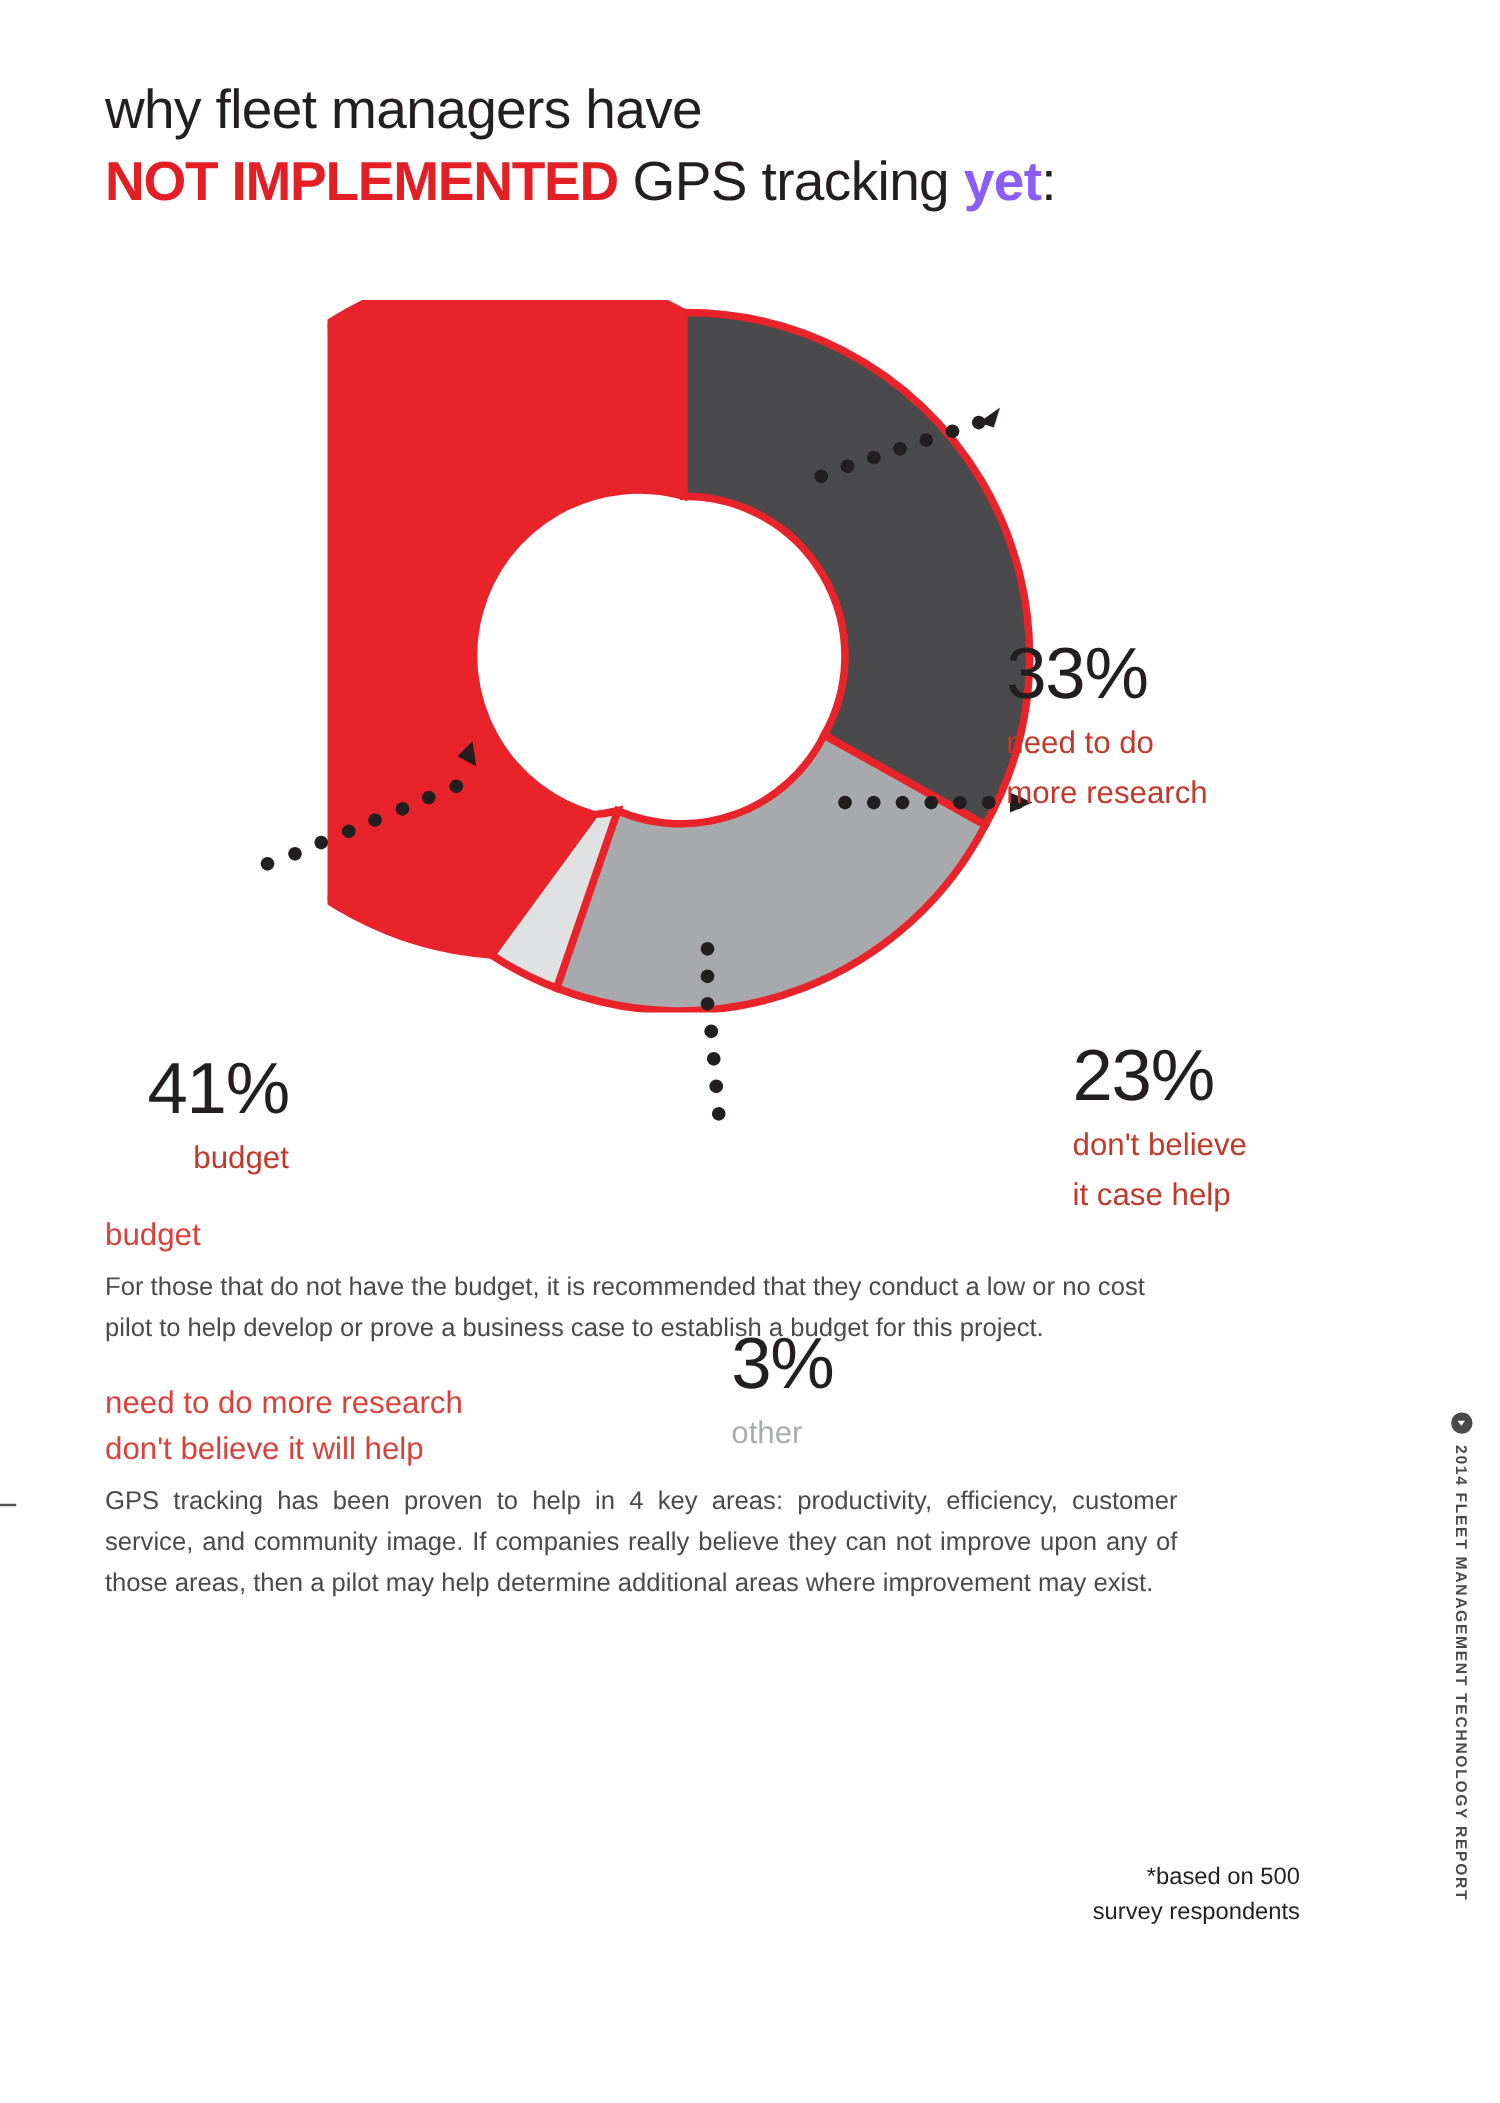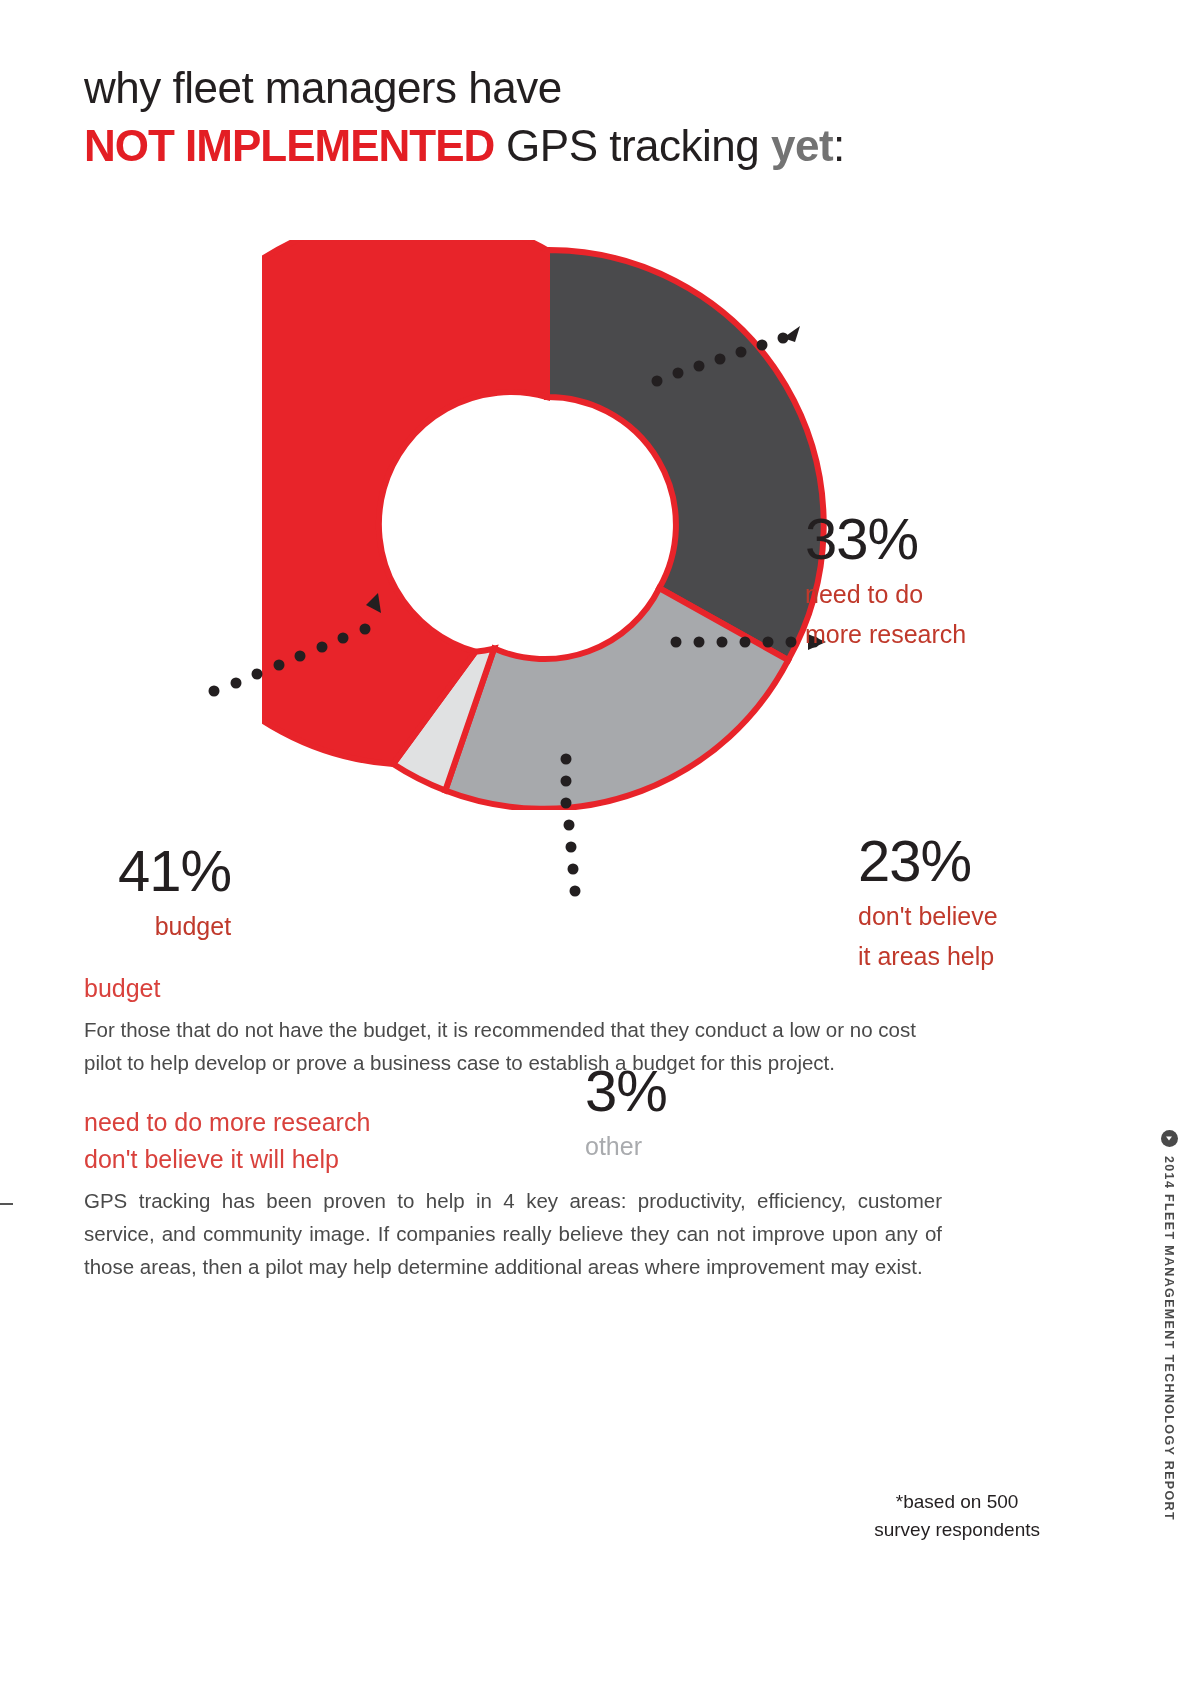--- a/index.html
+++ b/index.html
@@ -39,21 +39,21 @@
     color: #231f20;
     letter-spacing: -0.5px;
   }
   .title-strong-red {
     font-weight: 700;
     color: #e31e24;
     letter-spacing: -1px;
   }
   .title-yet {
     font-weight: 700;
-    color: #737373;
+    color: #8b5cf6;
   }
 
   
   .chart-area {
     position: absolute;
     left: 0;
     top: 230px;
     width: 1092px;
     height: 700px;
   }
@@ -122,21 +122,21 @@
     margin: 0 0 30px 0;
     text-align: justify;
   }
   .sec-body.ragged { text-align: left; }
 
   
   .footnote {
     position: absolute;
     right: 160px;
     top: 1488px;
-    text-align: center;
+    text-align: right;
     font-size: 19px;
     line-height: 1.45;
     color: #231f20;
   }
 
   
   .side-strip {
     position: absolute;
     right: 14px;
     top: 1130px;
@@ -276,21 +276,21 @@
 
   <div class="lbl lbl-33">
     <span class="pct">33%</span>
     <span class="sub">need to do</span>
     <span class="sub">more research</span>
   </div>
 
   <div class="lbl lbl-23">
     <span class="pct">23%</span>
     <span class="sub">don't believe</span>
-    <span class="sub">it areas help</span>
+    <span class="sub">it case help</span>
   </div>
 
   <div class="lbl lbl-41">
     <span class="pct">41%</span>
     <span class="sub">budget</span>
   </div>
 
   <div class="lbl lbl-3">
     <span class="pct">3%</span>
     <span class="sub muted">other</span>

